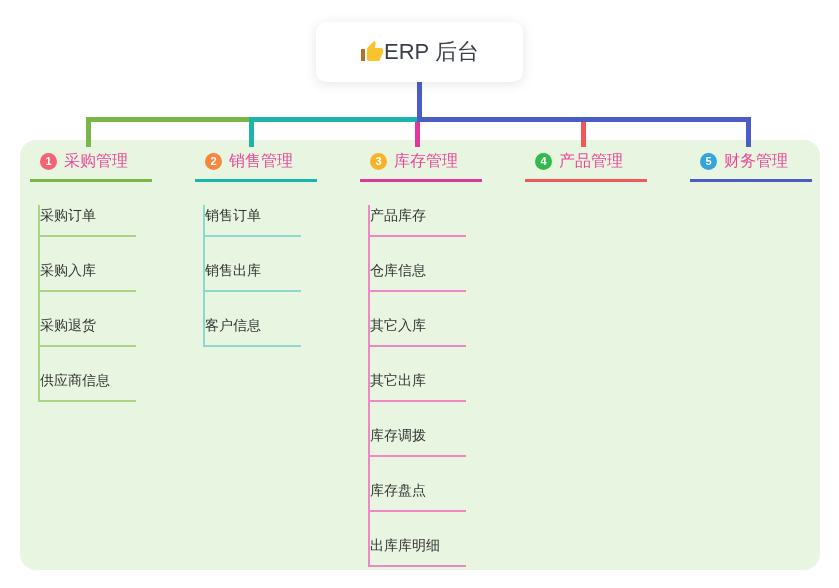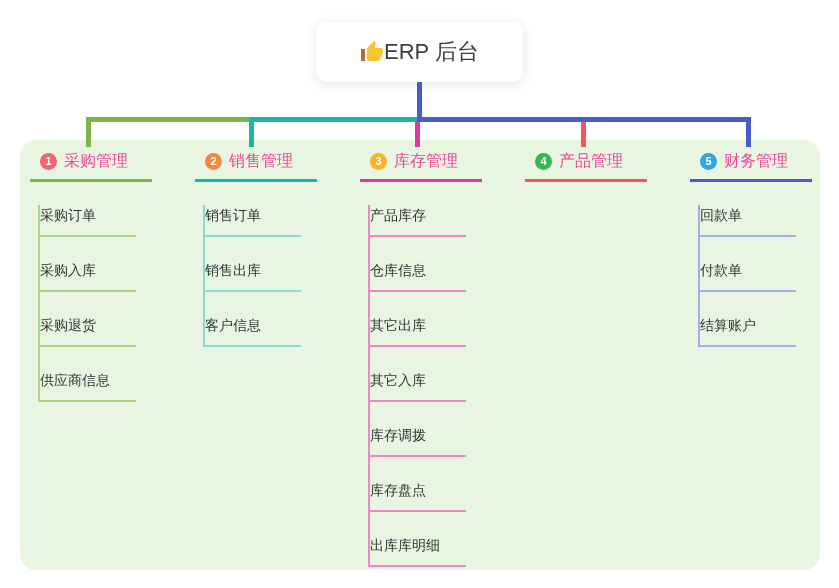--- a/index.html
+++ b/index.html
@@ -111,40 +111,35 @@
   </div>
 
   <div class="branch b3" style="--c: #e0399c; --cl: #ef86c5; --badge: #f9b32a;">
     <div class="branch-header">
       <span class="badge">3</span>
       <span class="branch-title">库存管理</span>
     </div>
     <div class="children">
       <div class="child">产品库存</div>
       <div class="child">仓库信息</div>
+      <div class="child">其它入库</div>
       <div class="child">其它出库</div>
-      <div class="child">其它入库</div>
       <div class="child">库存调拨</div>
       <div class="child">库存盘点</div>
       <div class="child">出库库明细</div>
     </div>
   </div>
 
   <div class="branch b4" style="--c: #f25858; --cl: #f7a0a0; --badge: #33b94e;">
     <div class="branch-header">
       <span class="badge">4</span>
       <span class="branch-title">产品管理</span>
     </div>
   </div>
 
   <div class="branch b5" style="--c: #4a5cc5; --cl: #9fb2e8; --badge: #36a4dc;">
     <div class="branch-header">
       <span class="badge">5</span>
       <span class="branch-title">财务管理</span>
     </div>
-    <div class="children">
-      <div class="child">回款单</div>
-      <div class="child">付款单</div>
-      <div class="child">结算账户</div>
-    </div>
   </div>
 
 </div>
 
 </body></html>

